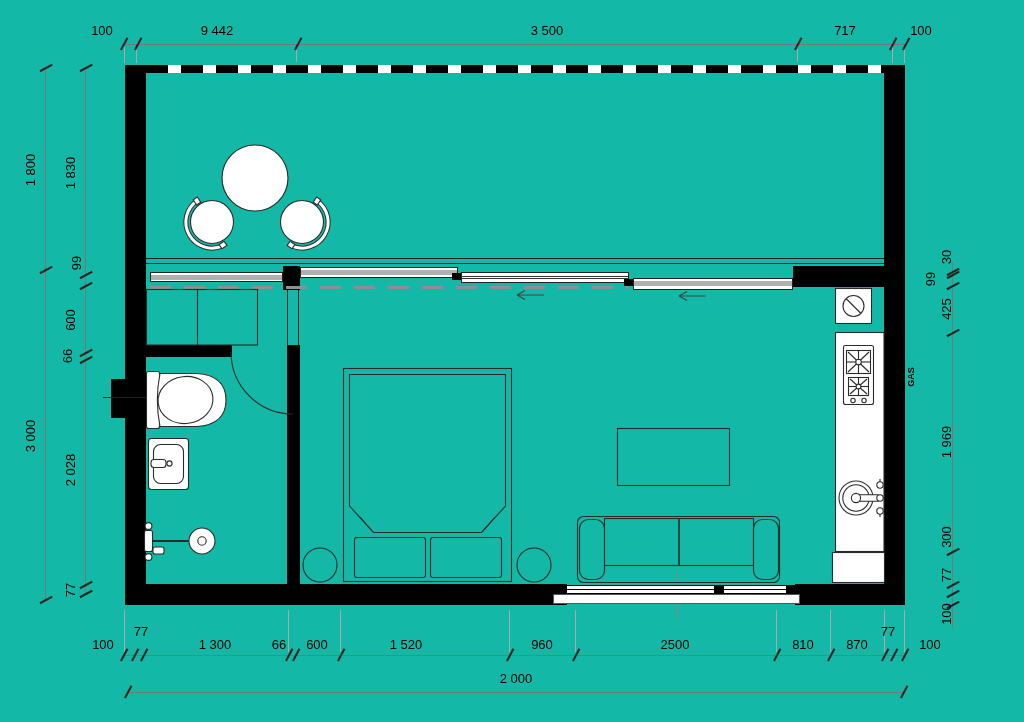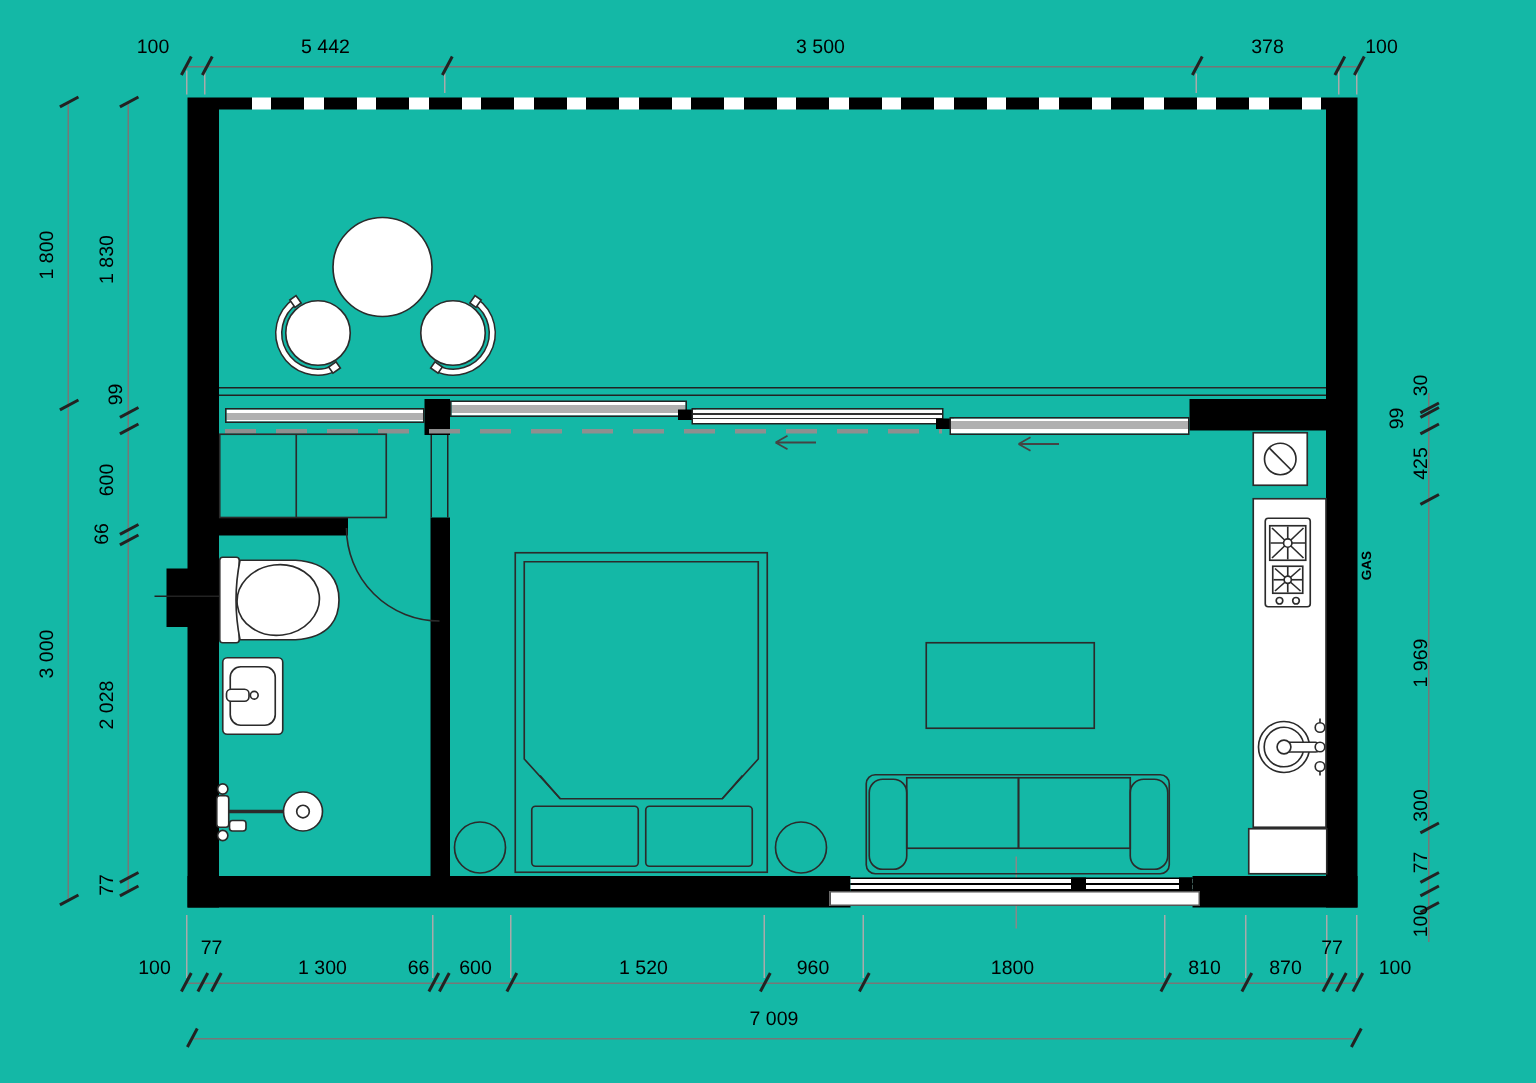--- a/index.html
+++ b/index.html
@@ -249,23 +249,23 @@
   <div class="tick-v" style="left:945.5px;top:271.2px"></div>
   <div class="tick-v" style="left:945.5px;top:274.2px"></div>
   <div class="tick-v" style="left:945.5px;top:285.2px"></div>
   <div class="tick-v" style="left:945.5px;top:332.2px"></div>
   <div class="tick-v" style="left:945.5px;top:551.2px"></div>
   <div class="tick-v" style="left:945.5px;top:584.2px"></div>
   <div class="tick-v" style="left:945.5px;top:593.2px"></div>
   <div class="tick-v" style="left:945.5px;top:604.2px"></div>
 
   <div class="lbl" style="left:72px;top:24px">100</div>
-  <div class="lbl" style="left:187px;top:24px">5 442</div>
+  <div class="lbl" style="left:187px;top:24px">9 442</div>
   <div class="lbl" style="left:517px;top:24px">3 500</div>
-  <div class="lbl" style="left:815px;top:24px">378</div>
+  <div class="lbl" style="left:815px;top:24px">717</div>
   <div class="lbl" style="left:891px;top:24px">100</div>
 
   <div class="vlbl" style="left:1px;top:163px">1 800</div>
   <div class="vlbl" style="left:1px;top:429px">3 000</div>
 
   <div class="vlbl" style="left:41px;top:166px">1 830</div>
   <div class="vlbl" style="left:47px;top:256px">99</div>
   <div class="vlbl" style="left:41px;top:313px">600</div>
   <div class="vlbl" style="left:38px;top:349px">66</div>
   <div class="vlbl" style="left:41px;top:463px">2 028</div>
@@ -277,23 +277,23 @@
   <div class="vlbl" style="left:917px;top:435px">1 969</div>
   <div class="vlbl" style="left:917px;top:530px">300</div>
   <div class="vlbl" style="left:917px;top:568px">77</div>
   <div class="vlbl" style="left:917px;top:607px">100</div>
 
   <div class="lbl" style="left:73px;top:638px">100</div>
   <div class="lbl" style="left:111px;top:625px">77</div>
   <div class="lbl" style="left:185px;top:638px">1 300</div>
   <div class="lbl" style="left:249px;top:638px">66</div>
   <div class="lbl" style="left:287px;top:638px">600</div>
-  <div class="lbl" style="left:399px;top:638px">1 520</div>
+  <div class="lbl" style="left:376px;top:638px">1 520</div>
   <div class="lbl" style="left:512px;top:638px">960</div>
-  <div class="lbl" style="left:645px;top:638px">1800</div>
+  <div class="lbl" style="left:645px;top:638px">2500</div>
   <div class="lbl" style="left:773px;top:638px">810</div>
   <div class="lbl" style="left:827px;top:638px">870</div>
   <div class="lbl" style="left:858px;top:625px">77</div>
   <div class="lbl" style="left:900px;top:638px">100</div>
 
-  <div class="lbl" style="left:486px;top:672px">7 009</div>
+  <div class="lbl" style="left:486px;top:672px">2 000</div>
 
 </div>
 
 </body></html>

